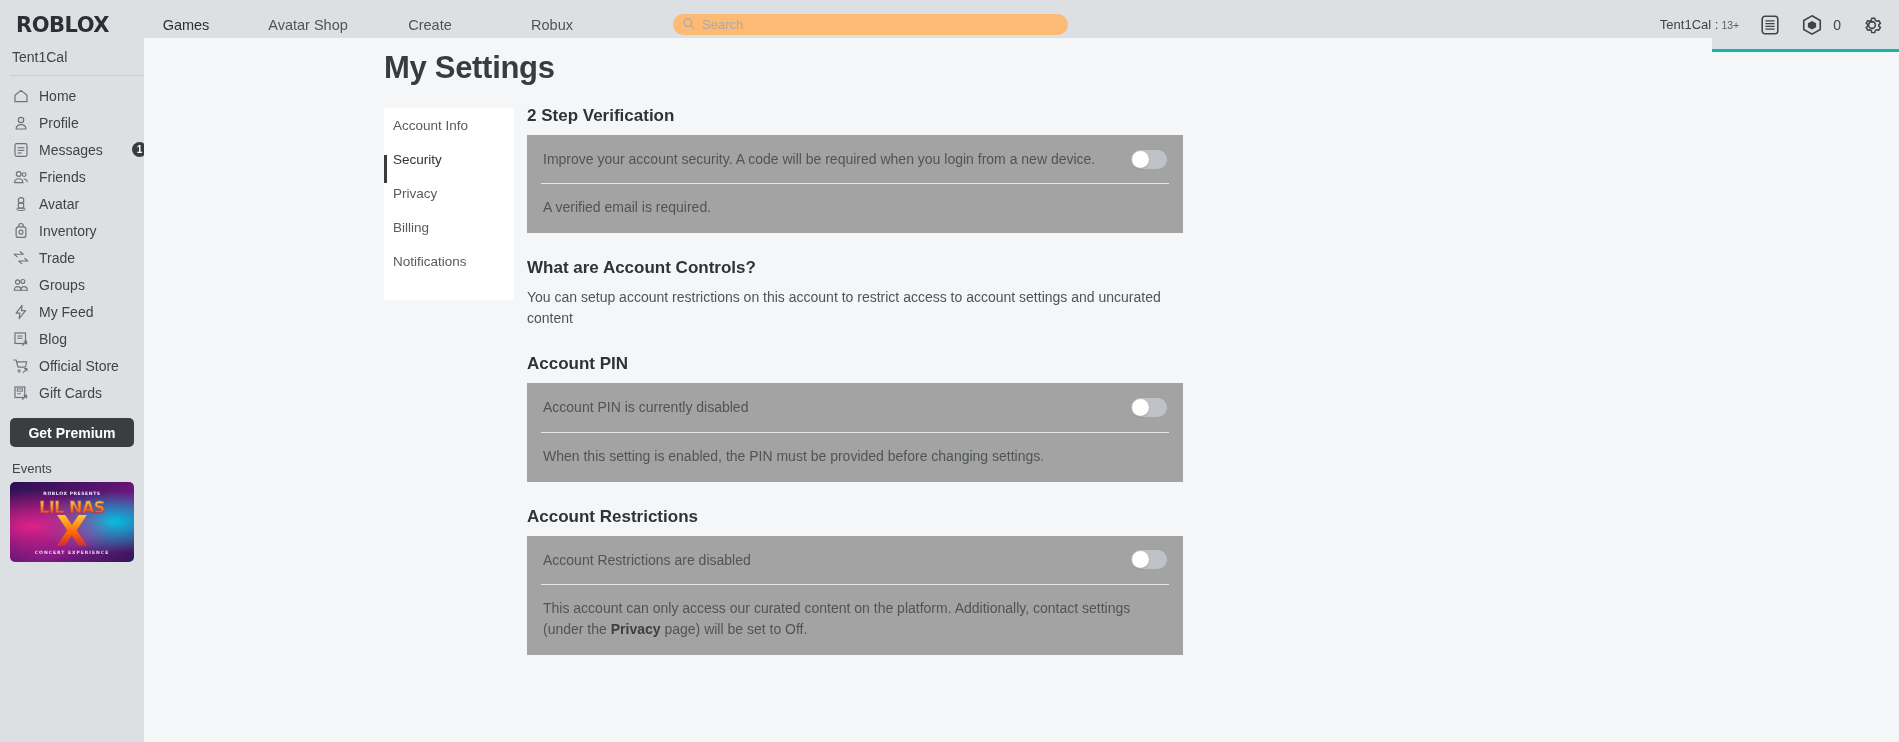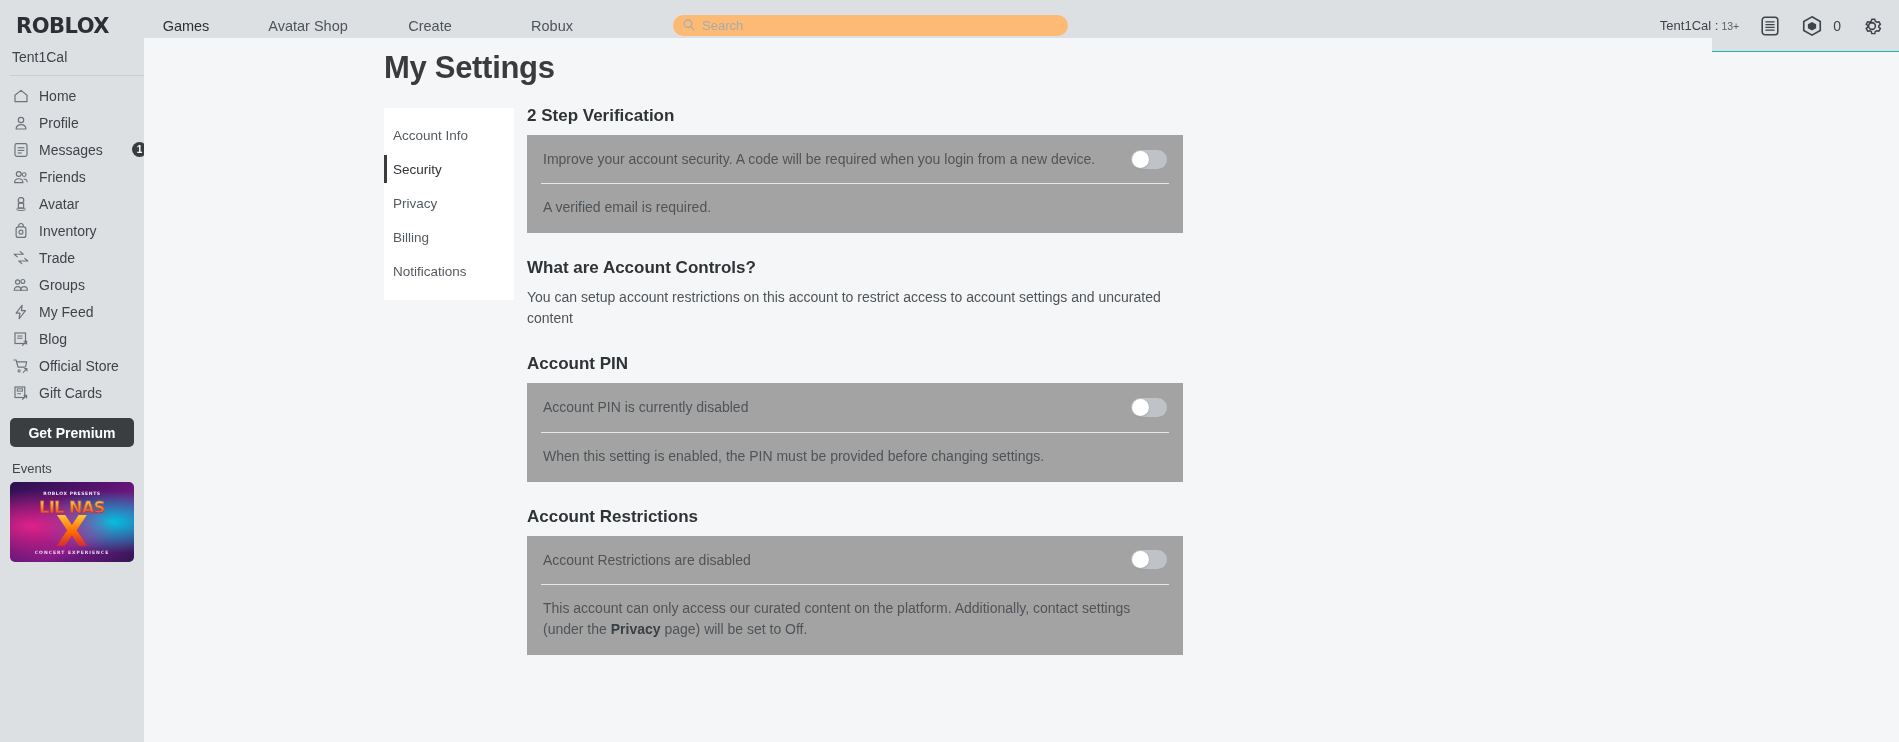--- a/index.html
+++ b/index.html
@@ -9,21 +9,21 @@
     background: #f5f6f7;
     overflow: hidden;
   }
 
   
   .header {
     position: absolute; top: 0; left: 0;
     width: 1899px; height: 52px;
     background: #dde0e3;
     display: flex; align-items: center;
-    border-bottom: 1px solid #14b8a6;
+    border-bottom: 3px solid #14b8a6;
   }
   .logo {
     width: 125px; text-align: center;
     font-weight: bold; font-size: 21px;
     letter-spacing: -0.5px; color: #2c2f33;
     font-family: "DejaVu Sans", sans-serif;
   }
   .nav-tabs { display: flex; height: 38px; align-items: stretch; }
   .nav-tab {
     display: flex; align-items: center; justify-content: center;
@@ -143,21 +143,21 @@
     position: absolute; left: 240px; top: 12px;
     font-size: 31px; font-weight: bold; color: #393b3d;
     letter-spacing: -0.3px;
   }
 
   .tabs-panel {
     position: absolute; left: 240px; top: 70px;
     width: 130px; background: #ffffff; padding: 10px 0 12px 0;
   }
   .tab-item {
-    position: relative; height: 34px; display: flex; align-items: center;
+    position: relative; height: 34px; display: flex; align-items: flex-start;
     padding-left: 9px; font-size: 13.5px; color: #555b60; cursor: pointer;
   }
   .tab-item.active { color: #2f3336; }
   .tab-item.active::before {
     content: ""; position: absolute; left: 0; top: 3px; bottom: 3px;
     width: 3px; background: #393b3d;
   }
 
   .content { position: absolute; left: 383px; top: 68px; width: 656px; }
   .section-title {

